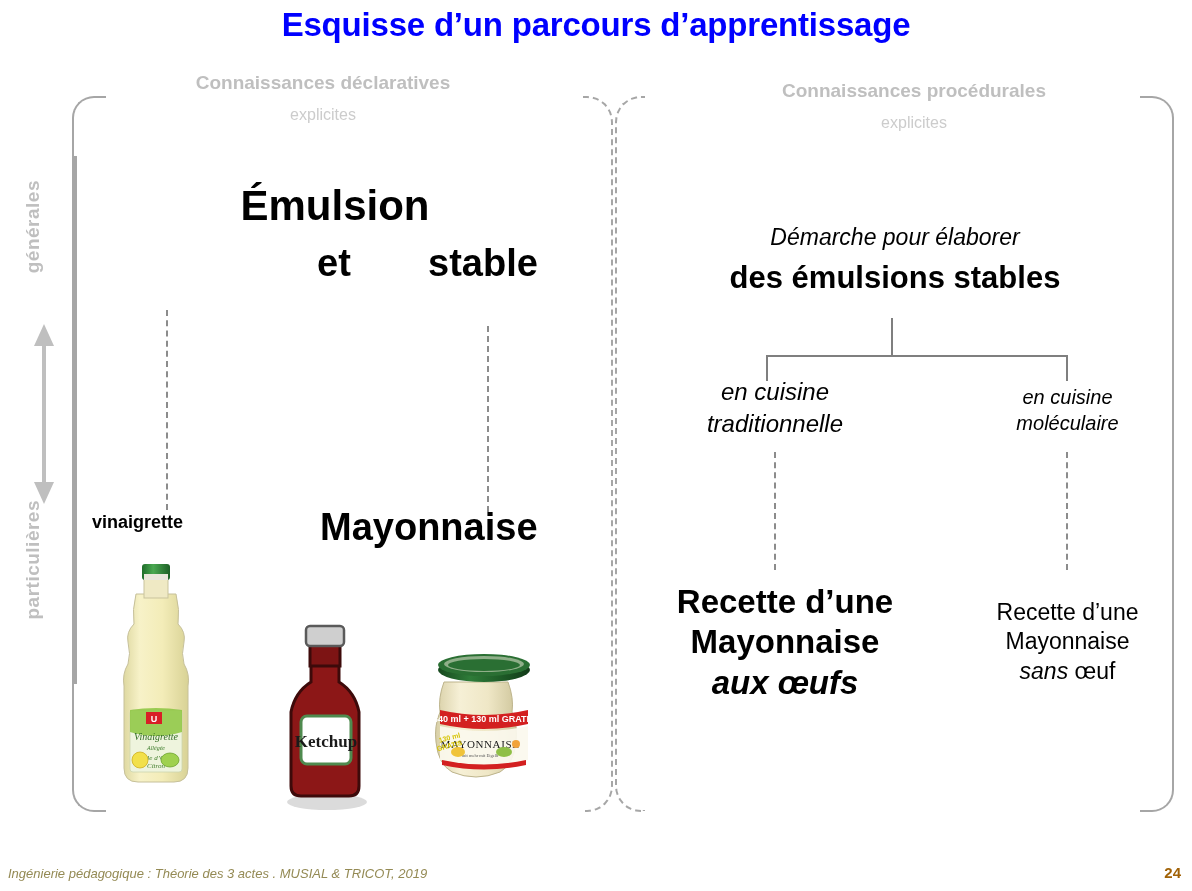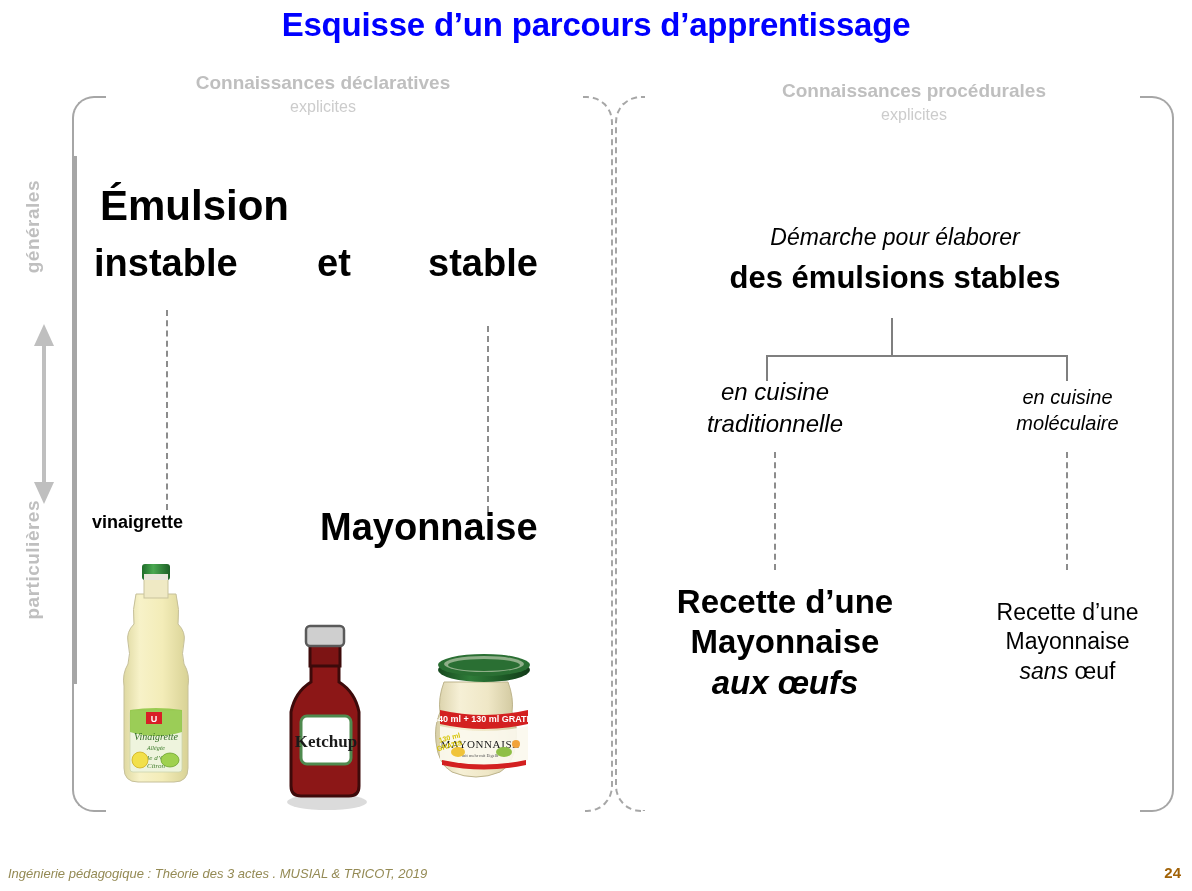--- a/index.html
+++ b/index.html
@@ -42,21 +42,21 @@
     font-size: 19px;
     font-weight: bold;
     color: #bfbfbf;
     display: block;
   }
   .col-head .ch-sub {
     font-size: 16px;
     font-weight: normal;
     color: #cccccc;
     display: block;
-    margin-top: 4px;
+    margin-top: 12px;
   }
   #head-decl { left: 150px; top: 72px; width: 346px; }
   #head-proc { left: 735px; top: 80px; width: 358px; }
 
   
   .axis-label {
     position: absolute;
     color: #bfbfbf;
     font-size: 19px;
     font-weight: bold;
@@ -130,21 +130,21 @@
     border-top-left-radius: 26px;
     border-bottom-left-radius: 26px;
   }
 
   
   #emulsion-word {
     position: absolute;
     left: 100px;
     top: 182px;
     width: 470px;
-    text-align: left;
+    text-align: center;
     font-size: 42px;
     font-weight: bold;
     color: #000000;
   }
   .emu-row {
     position: absolute;
     top: 242px;
     font-size: 38px;
     font-weight: bold;
     color: #000000;
@@ -340,21 +340,20 @@
     <polygon points="12,182 22,160 2,160" fill="#bfbfbf"></polygon>
   </svg>
 
   <div class="bracket" id="bracket-left"></div>
   <div class="bracket" id="bracket-right"></div>
   <div id="sidebar-divider"></div>
   <div class="center-sep" id="center-sep-left"></div>
   <div class="center-sep" id="center-sep-right"></div>
 
   <div id="emulsion-word">Émulsion</div>
-  <div class="emu-row" id="emu-instable">instable</div>
   <div class="emu-row" id="emu-et">et</div>
   <div class="emu-row" id="emu-stable">stable</div>
 
   <div class="dashed-v" id="dash-vinaigrette"></div>
   <div class="dashed-v" id="dash-mayonnaise"></div>
 
   <div id="label-vinaigrette">vinaigrette</div>
   <div id="label-mayonnaise">Mayonnaise</div>
 
   <svg class="product" id="img-vinaigrette" viewBox="0 0 76 250">

